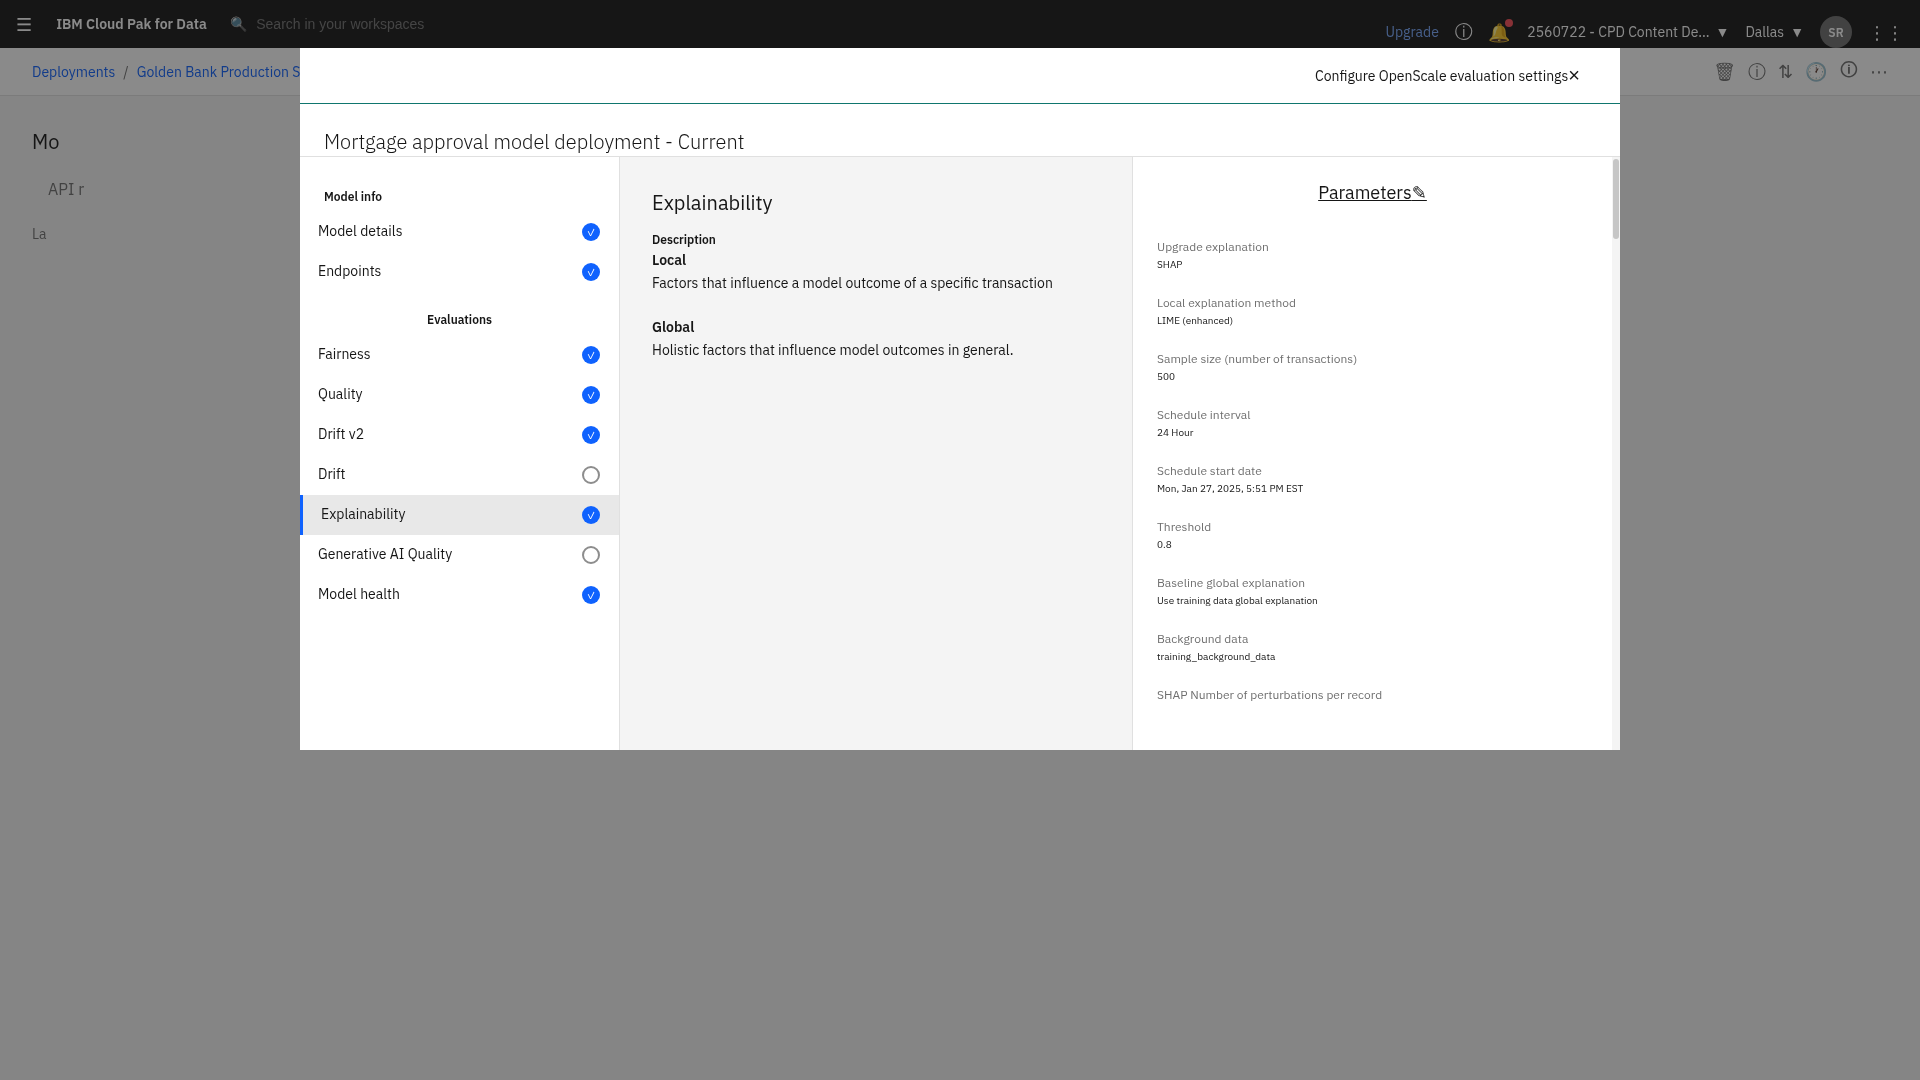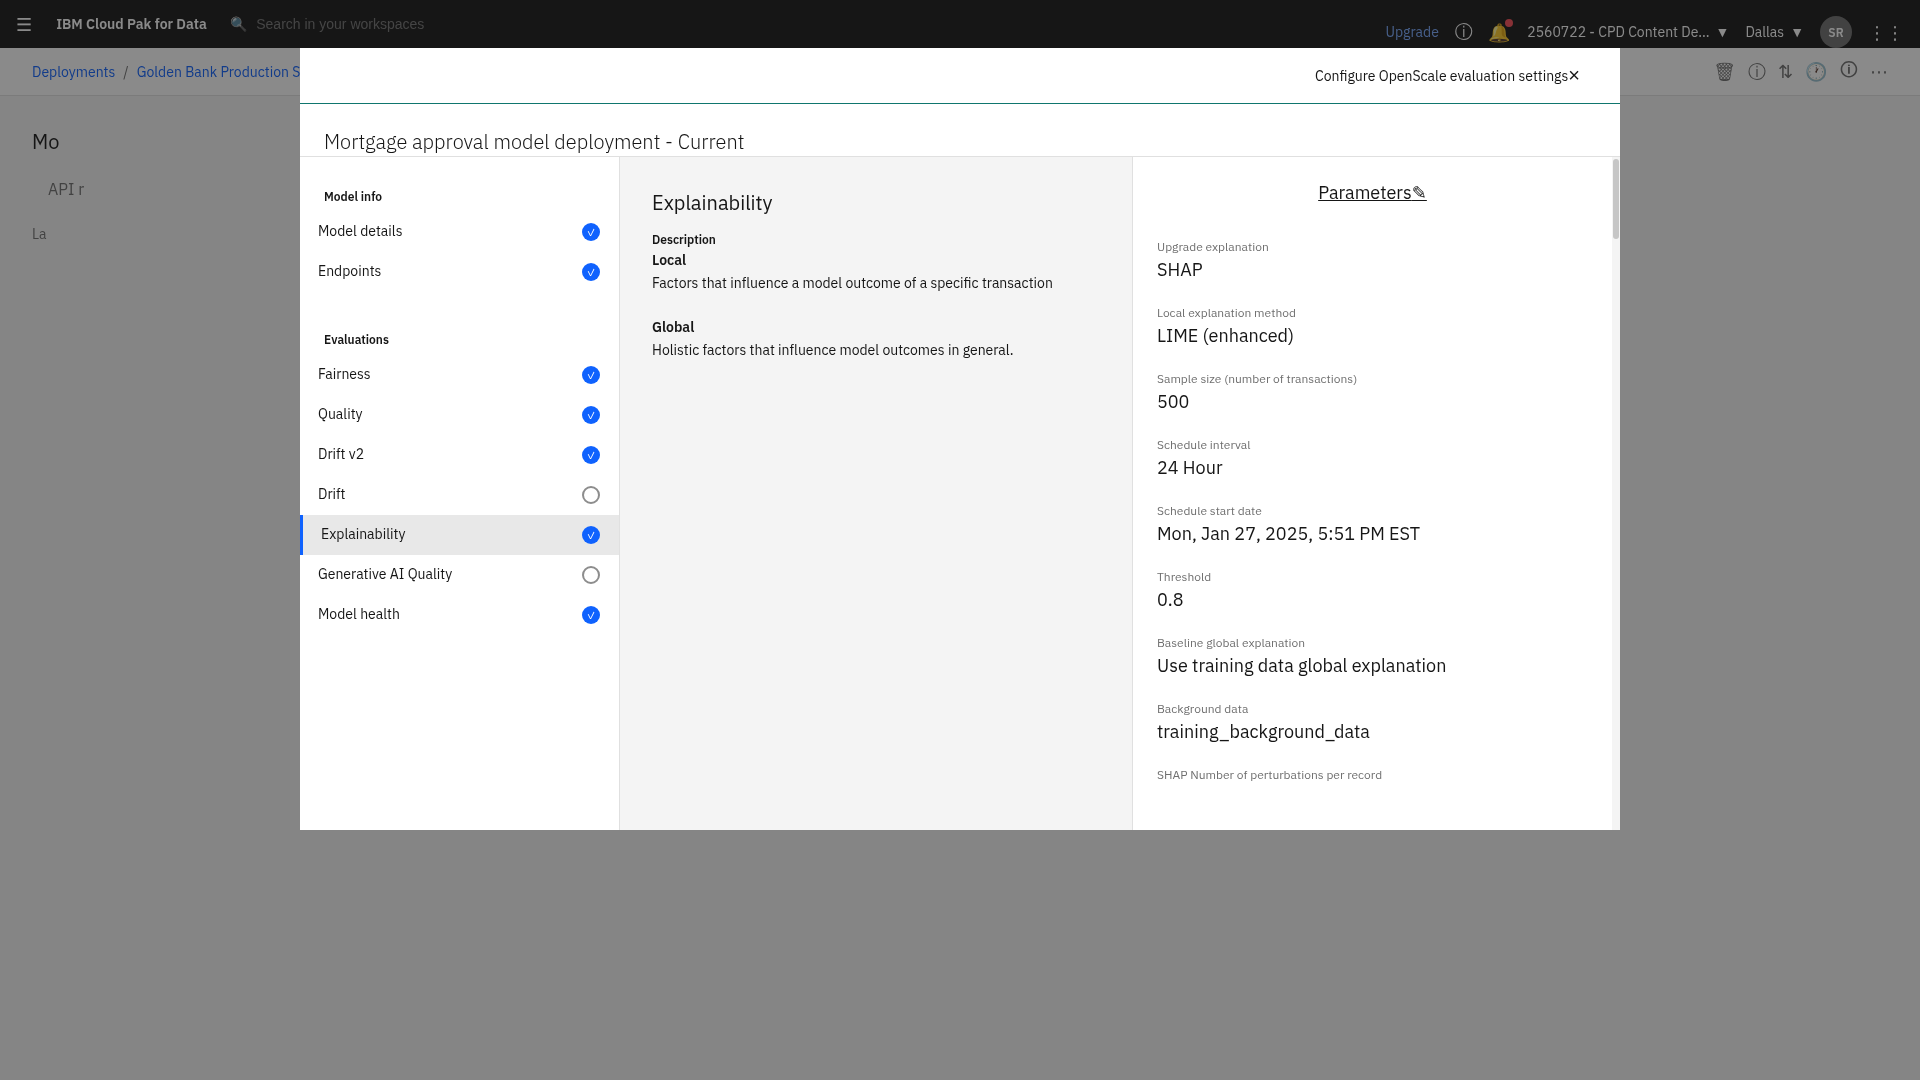--- a/index.html
+++ b/index.html
@@ -271,21 +271,21 @@
       color: #161616;
     }
     .params-edit-icon { cursor: pointer; color: #161616; font-size: 18px; }
     .param-group { margin-bottom: 24px; }
     .param-label {
       font-size: 12px;
       color: #6f6f6f;
       margin-bottom: 4px;
     }
     .param-value {
-      font-size: 18px;
+      font-size: 10px;
       color: #161616;
     }
     .modal-scroll {
       width: 8px;
       background: #f4f4f4;
       display: flex;
       flex-direction: column;
     }
     .modal-scroll-thumb {
       background: #c6c6c6;
@@ -369,21 +369,21 @@
             <div class="icon-check-filled">✓</div>
           </div>
         </div>
         <div class="sidebar-item">
           <span class="sidebar-item-label">Endpoints</span>
           <div class="sidebar-item-icon">
             <div class="icon-check-filled">✓</div>
           </div>
         </div>
 
-        <div class="sidebar-section-title" style="margin-top:32px;">Evaluations</div>
+        <div class="sidebar-section-title" style="margin-top:12px;text-align:center;">Evaluations</div>
 
         <div class="sidebar-item">
           <span class="sidebar-item-label">Fairness</span>
           <div class="sidebar-item-icon">
             <div class="icon-check-filled">✓</div>
           </div>
         </div>
         <div class="sidebar-item">
           <span class="sidebar-item-label">Quality</span>
           <div class="sidebar-item-icon">

